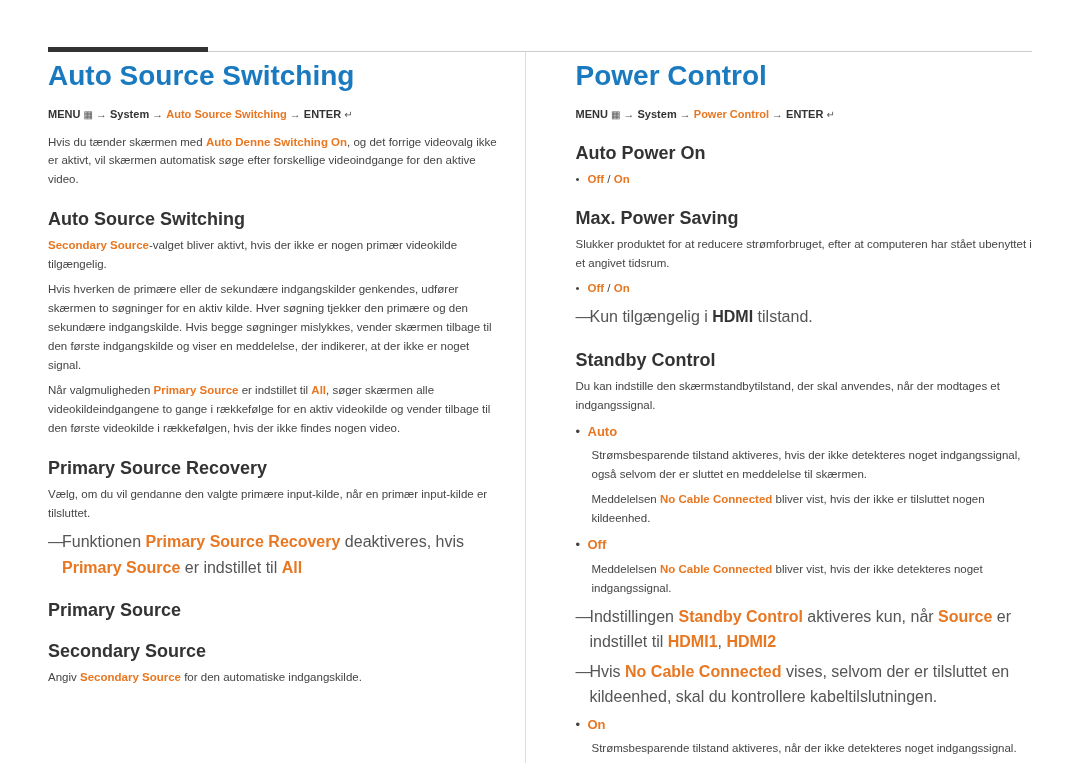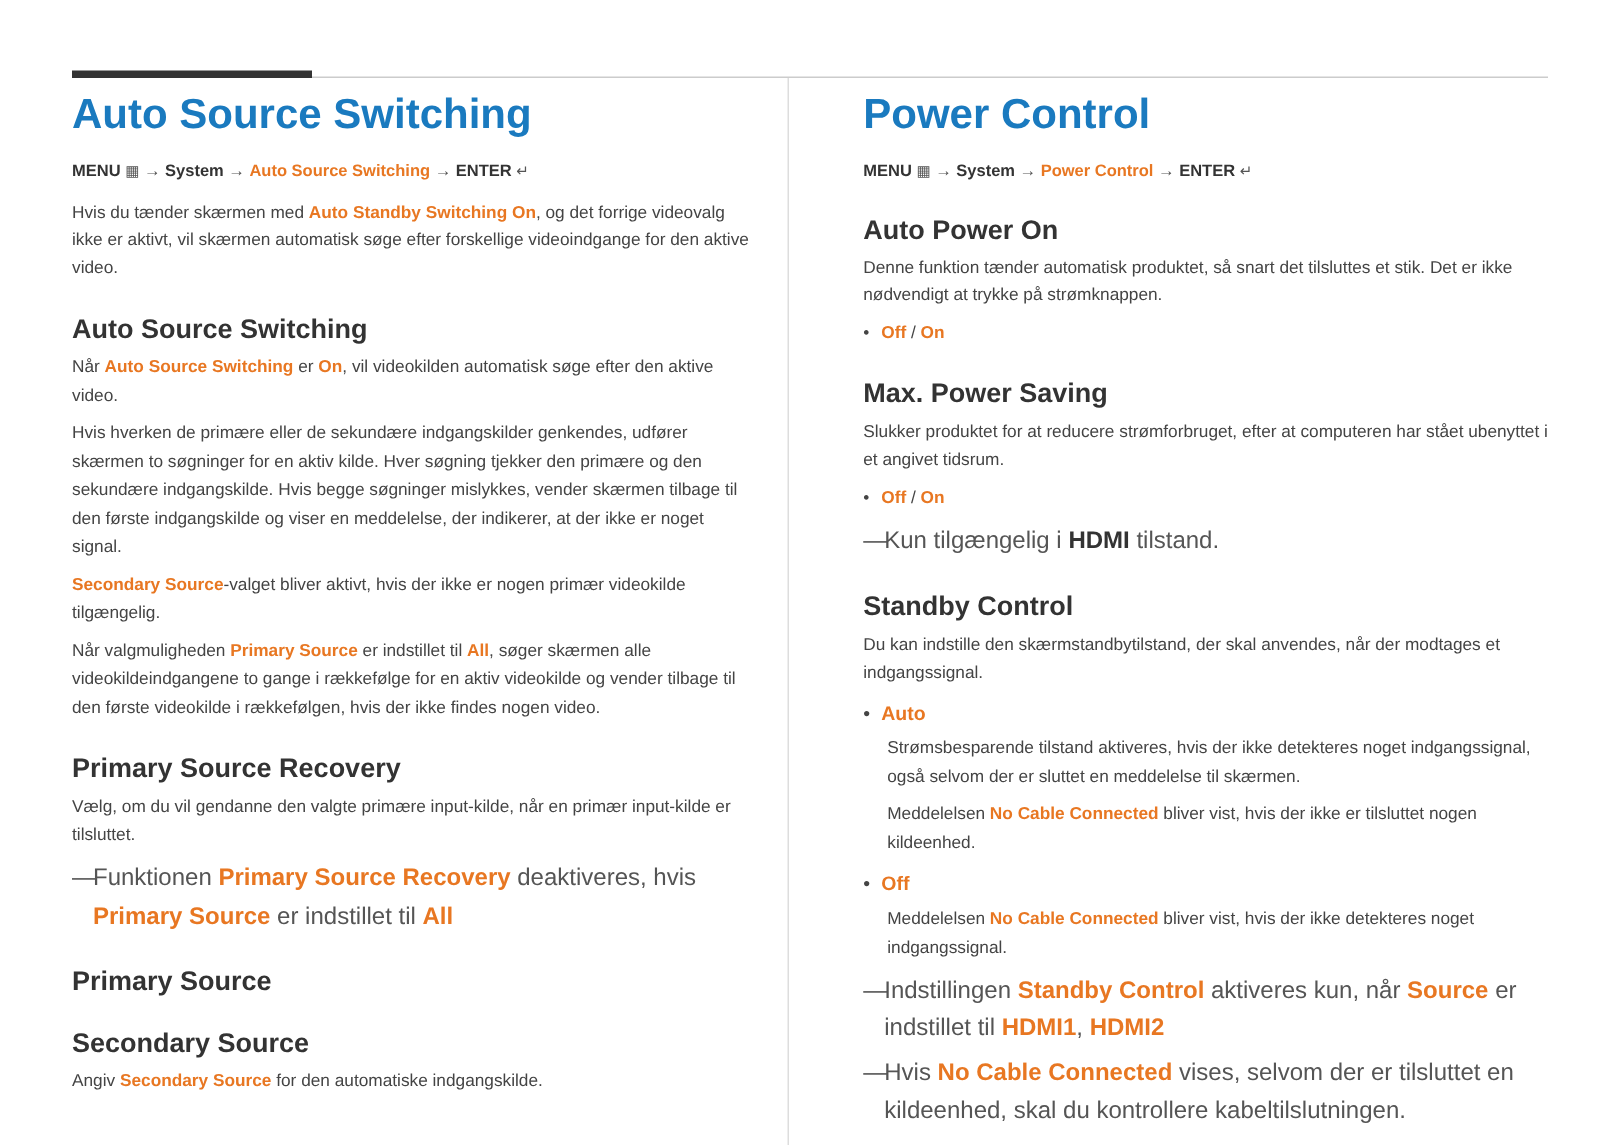--- a/index.html
+++ b/index.html
@@ -180,32 +180,29 @@
   <div class="columns">
 
     <div class="col-left">
       <h1 class="section-main-title">Auto Source Switching</h1>
 
       <p class="menu-path">
         <strong>MENU</strong> <span style="font-size:10px;">▦</span> <span class="arrow">→</span> <strong>System</strong> <span class="arrow">→</span> <span class="orange">Auto Source Switching</span> <span class="arrow">→</span> <strong>ENTER</strong> <span style="font-size:10px;">↵</span>
       </p>
 
       <p class="body-text">
-        Hvis du tænder skærmen med <span class="bold-orange">Auto Standby Switching On</span>, og det forrige videovalg ikke er aktivt, vil skærmen automatisk søge efter forskellige videoindgange for den aktive video.
+        Hvis du tænder skærmen med <span class="bold-orange">Auto Denne Switching On</span>, og det forrige videovalg ikke er aktivt, vil skærmen automatisk søge efter forskellige videoindgange for den aktive video.
       </p>
 
       <h2 class="section-title">Auto Source Switching</h2>
       <p class="body-text">
-        Når <span class="bold-orange">Auto Source Switching</span> er <span class="bold-orange">On</span>, vil videokilden automatisk søge efter den aktive video.
+        <span class="bold-orange">Secondary Source</span>-valget bliver aktivt, hvis der ikke er nogen primær videokilde tilgængelig.
       </p>
       <p class="body-text">
         Hvis hverken de primære eller de sekundære indgangskilder genkendes, udfører skærmen to søgninger for en aktiv kilde. Hver søgning tjekker den primære og den sekundære indgangskilde. Hvis begge søgninger mislykkes, vender skærmen tilbage til den første indgangskilde og viser en meddelelse, der indikerer, at der ikke er noget signal.
-      </p>
-      <p class="body-text">
-        <span class="bold-orange">Secondary Source</span>-valget bliver aktivt, hvis der ikke er nogen primær videokilde tilgængelig.
       </p>
       <p class="body-text">
         Når valgmuligheden <span class="bold-orange">Primary Source</span> er indstillet til <span class="bold-orange">All</span>, søger skærmen alle videokildeindgangene to gange i rækkefølge for en aktiv videokilde og vender tilbage til den første videokilde i rækkefølgen, hvis der ikke findes nogen video.
       </p>
 
       <h2 class="section-title">Primary Source Recovery</h2>
       <p class="body-text">
         Vælg, om du vil gendanne den valgte primære input-kilde, når en primær input-kilde er tilsluttet.
       </p>
       <div class="dash-note">
@@ -222,23 +219,20 @@
     </div>
 
     <div class="col-right">
       <h1 class="section-main-title">Power Control</h1>
 
       <p class="menu-path">
         <strong>MENU</strong> <span style="font-size:10px;">▦</span> <span class="arrow">→</span> <strong>System</strong> <span class="arrow">→</span> <span class="orange">Power Control</span> <span class="arrow">→</span> <strong>ENTER</strong> <span style="font-size:10px;">↵</span>
       </p>
 
       <h2 class="section-title">Auto Power On</h2>
-      <p class="body-text">
-        Denne funktion tænder automatisk produktet, så snart det tilsluttes et stik. Det er ikke nødvendigt at trykke på strømknappen.
-      </p>
       <div class="off-on">
         <span class="bold-orange">Off</span> / <span class="bold-orange">On</span>
       </div>
 
       <h2 class="section-title">Max. Power Saving</h2>
       <p class="body-text">
         Slukker produktet for at reducere strømforbruget, efter at computeren har stået ubenyttet i et angivet tidsrum.
       </p>
       <div class="off-on">
         <span class="bold-orange">Off</span> / <span class="bold-orange">On</span>

